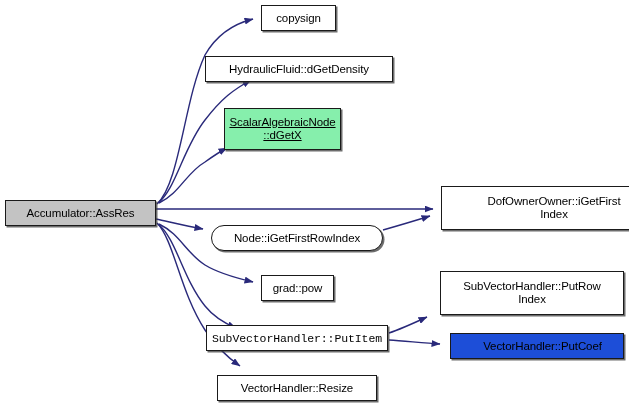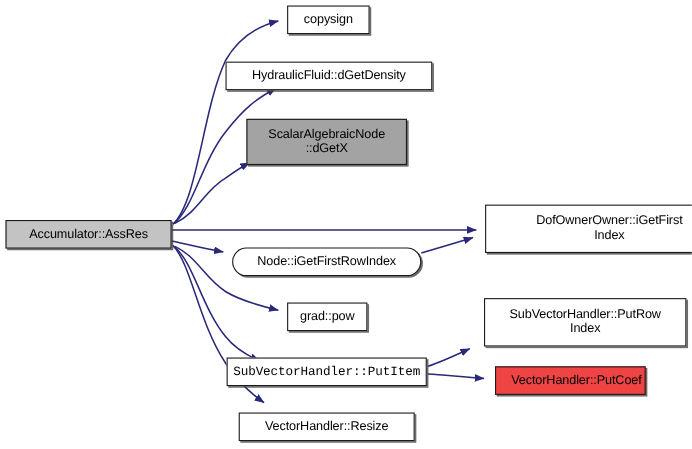--- a/index.html
+++ b/index.html
@@ -70,26 +70,26 @@
         <path d="M383,230 C397,226 414,221 430,216" fill="none" stroke="#29297a" stroke-width="1.4" marker-end="url(#arrowhead)"></path>
         <path d="M389,333 C401,329 414,323 427,317" fill="none" stroke="#29297a" stroke-width="1.4" marker-end="url(#arrowhead)"></path>
         <path d="M389,340 C405,341 423,343 440,344" fill="none" stroke="#29297a" stroke-width="1.4" marker-end="url(#arrowhead)"></path>
       </g>
   </svg>
 
   <div id="node-layer">
       <div class="node-box root" style="left: 5px; top: 200px; width: 151px; height: 26px; background: rgb(195, 195, 195); border-color: rgb(26, 26, 26);"><span class="node-label">Accumulator::AssRes</span></div>
       <div class="node-box" style="left: 261px; top: 5px; width: 75px; height: 26px; background: rgb(255, 255, 255); border-color: rgb(26, 26, 26);"><span class="node-label">copysign</span></div>
       <div class="node-box" style="left: 205px; top: 56px; width: 188px; height: 26px; background: rgb(255, 255, 255); border-color: rgb(26, 26, 26);"><span class="node-label">HydraulicFluid::dGetDensity</span></div>
-      <div class="node-box" style="left: 224px; top: 108px; width: 146px; height: 42px; background: #a3a3a3; border-color: rgb(26, 26, 26);"><span class="node-label">ScalarAlgebraicNode
+      <div class="node-box" style="left: 224px; top: 108px; width: 117px; height: 42px; background: #86efac; border-color: rgb(26, 26, 26); text-decoration: underline;"><span class="node-label">ScalarAlgebraicNode
 ::dGetX</span></div>
       <div class="node-box" style="left: 441px; top: 186px; width: 217px; height: 44px; background: rgb(255, 255, 255); border-color: rgb(26, 26, 26); padding-left: 12px;"><span class="node-label">DofOwnerOwner::iGetFirst
 Index</span></div>
       <div class="node-box" style="left: 211px; top: 225px; width: 172px; height: 26px; background: rgb(255, 255, 255); border-color: rgb(26, 26, 26); border-radius: 13px;"><span class="node-label">Node::iGetFirstRowIndex</span></div>
       <div class="node-box" style="left: 261px; top: 275px; width: 73px; height: 26px; background: rgb(255, 255, 255); border-color: rgb(26, 26, 26);"><span class="node-label">grad::pow</span></div>
       <div class="node-box" style="left: 440px; top: 271px; width: 184px; height: 44px; background: rgb(255, 255, 255); border-color: rgb(26, 26, 26);"><span class="node-label">SubVectorHandler::PutRow
 Index</span></div>
       <div class="node-box" style="left: 206px; top: 325px; width: 182px; height: 26px; background: rgb(255, 255, 255); border-color: rgb(26, 26, 26); font-family: Liberation Mono, monospace;"><span class="node-label">SubVectorHandler::PutItem</span></div>
-      <div class="node-box" style="left: 450px; top: 333px; width: 137px; height: 26px; background: #ef4444; border-color: rgb(26, 26, 26); padding-left: 14px;"><span class="node-label">VectorHandler::PutCoef</span></div>
+      <div class="node-box" style="left: 450px; top: 333px; width: 174px; height: 26px; background: #1d4ed8; border-color: rgb(26, 26, 26); padding-left: 14px;"><span class="node-label">VectorHandler::PutCoef</span></div>
       <div class="node-box" style="left: 217px; top: 375px; width: 160px; height: 26px; background: rgb(255, 255, 255); border-color: rgb(26, 26, 26);"><span class="node-label">VectorHandler::Resize</span></div>
     </div>
 
 </div>
 
 </body></html>

